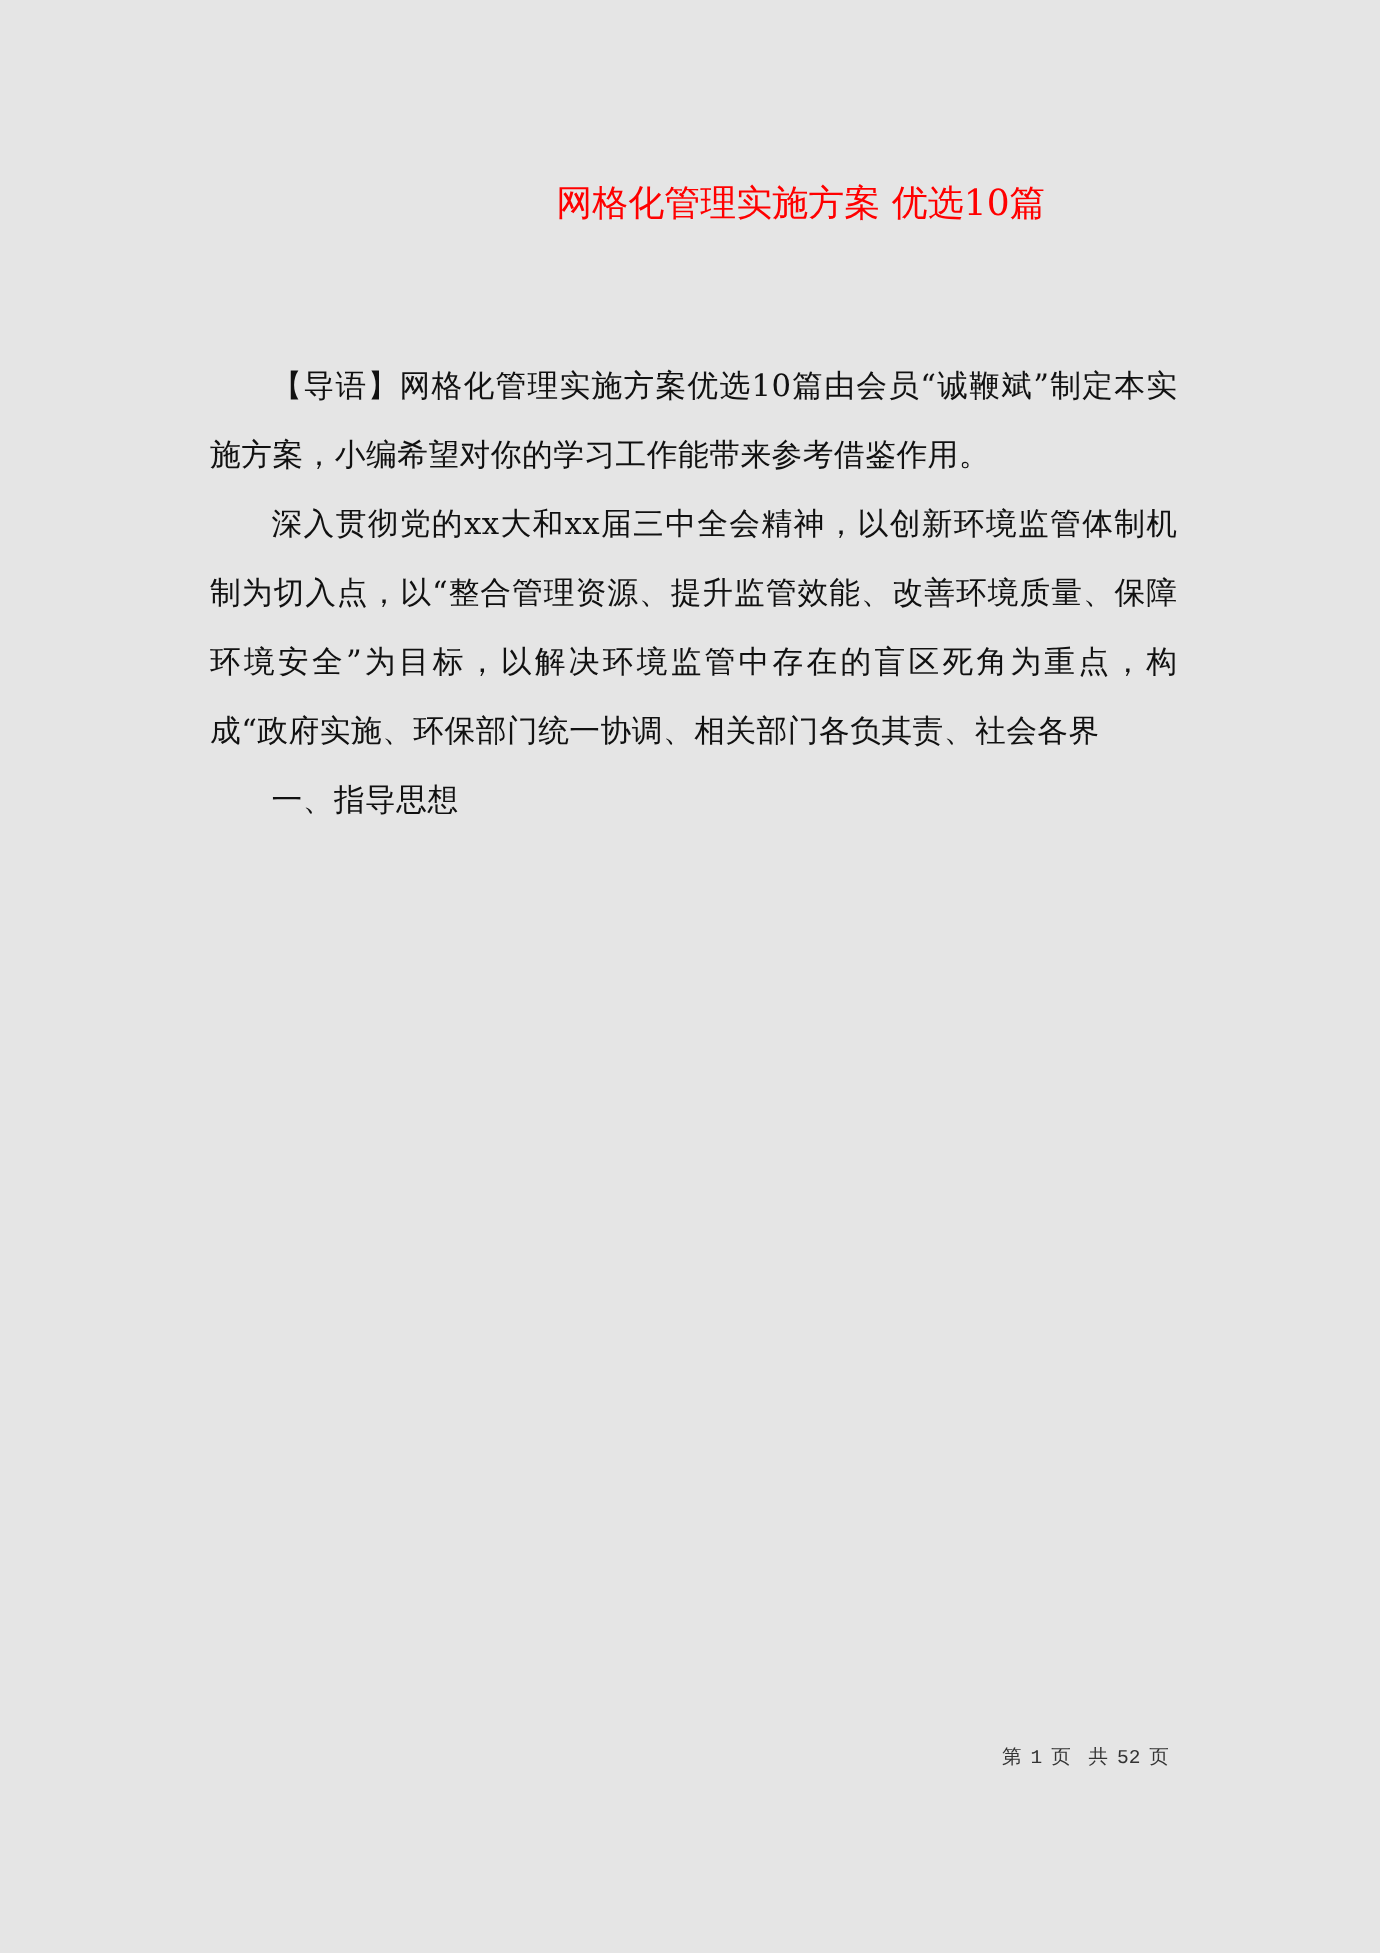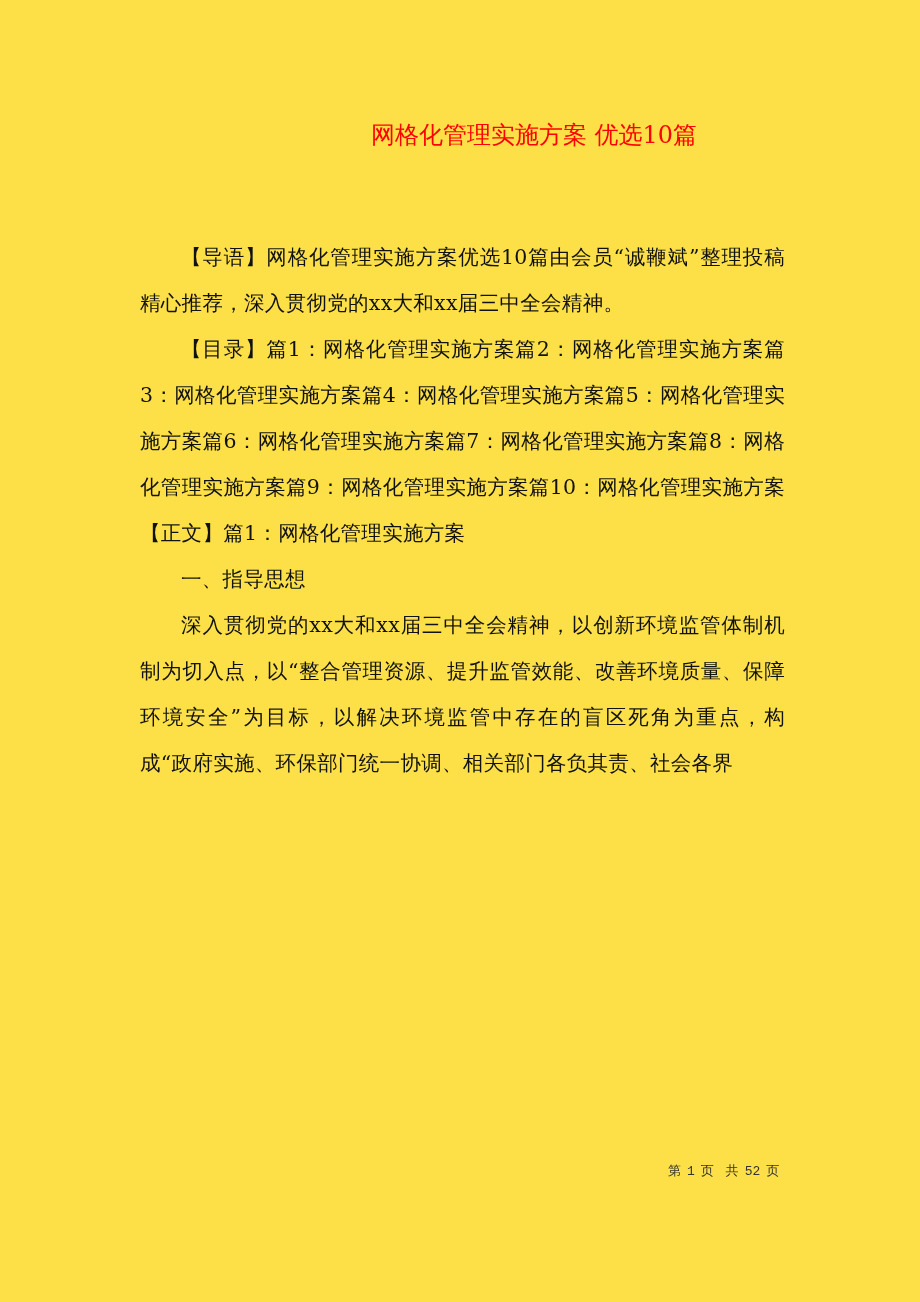--- a/index.html
+++ b/index.html
@@ -13,21 +13,21 @@
     position: relative;
     overflow: hidden;
     font-family: "DejaVu Serif", "Liberation Serif", serif;
     color: #111111;
   }
   .page {
     position: absolute;
     left: 0; top: 0;
     width: 920px;
     height: 1302px;
-    background: #fde047;
+    background: #e5e5e5;
   }
   .title {
     position: absolute;
     left: 0;
     width: 1068px;
     top: 118px;
     text-align: center;
     font-size: 24px;
     line-height: 34px;
     color: #ff0000;
@@ -59,22 +59,21 @@
   }
   .footer span { margin-right: 6px; }
 </style>
 </head>
 <body>
 
 <div class="page">
   <div class="title">网格化管理实施方案 优选10篇</div>
 
   <div class="body-text">
-    <p>【导语】网格化管理实施方案优选10篇由会员“诚鞭斌”整理投稿精心推荐，深入贯彻党的xx大和xx届三中全会精神。</p>
-    <p>【目录】篇1：网格化管理实施方案篇2：网格化管理实施方案篇3：网格化管理实施方案篇4：网格化管理实施方案篇5：网格化管理实施方案篇6：网格化管理实施方案篇7：网格化管理实施方案篇8：网格化管理实施方案篇9：网格化管理实施方案篇10：网格化管理实施方案【正文】篇1：网格化管理实施方案</p>
+    <p>【导语】网格化管理实施方案优选10篇由会员“诚鞭斌”制定本实施方案，小编希望对你的学习工作能带来参考借鉴作用。</p>
+    <p>深入贯彻党的xx大和xx届三中全会精神，以创新环境监管体制机制为切入点，以“整合管理资源、提升监管效能、改善环境质量、保障环境安全”为目标，以解决环境监管中存在的盲区死角为重点，构成“政府实施、环保部门统一协调、相关部门各负其责、社会各界</p>
     <p>一、指导思想</p>
-    <p>深入贯彻党的xx大和xx届三中全会精神，以创新环境监管体制机制为切入点，以“整合管理资源、提升监管效能、改善环境质量、保障环境安全”为目标，以解决环境监管中存在的盲区死角为重点，构成“政府实施、环保部门统一协调、相关部门各负其责、社会各界</p>
   </div>
 
   <div class="footer">
     <span>第</span><span>1</span><span>页 共</span><span>52</span><span>页</span>
   </div>
 </div>
 
 </body></html>

